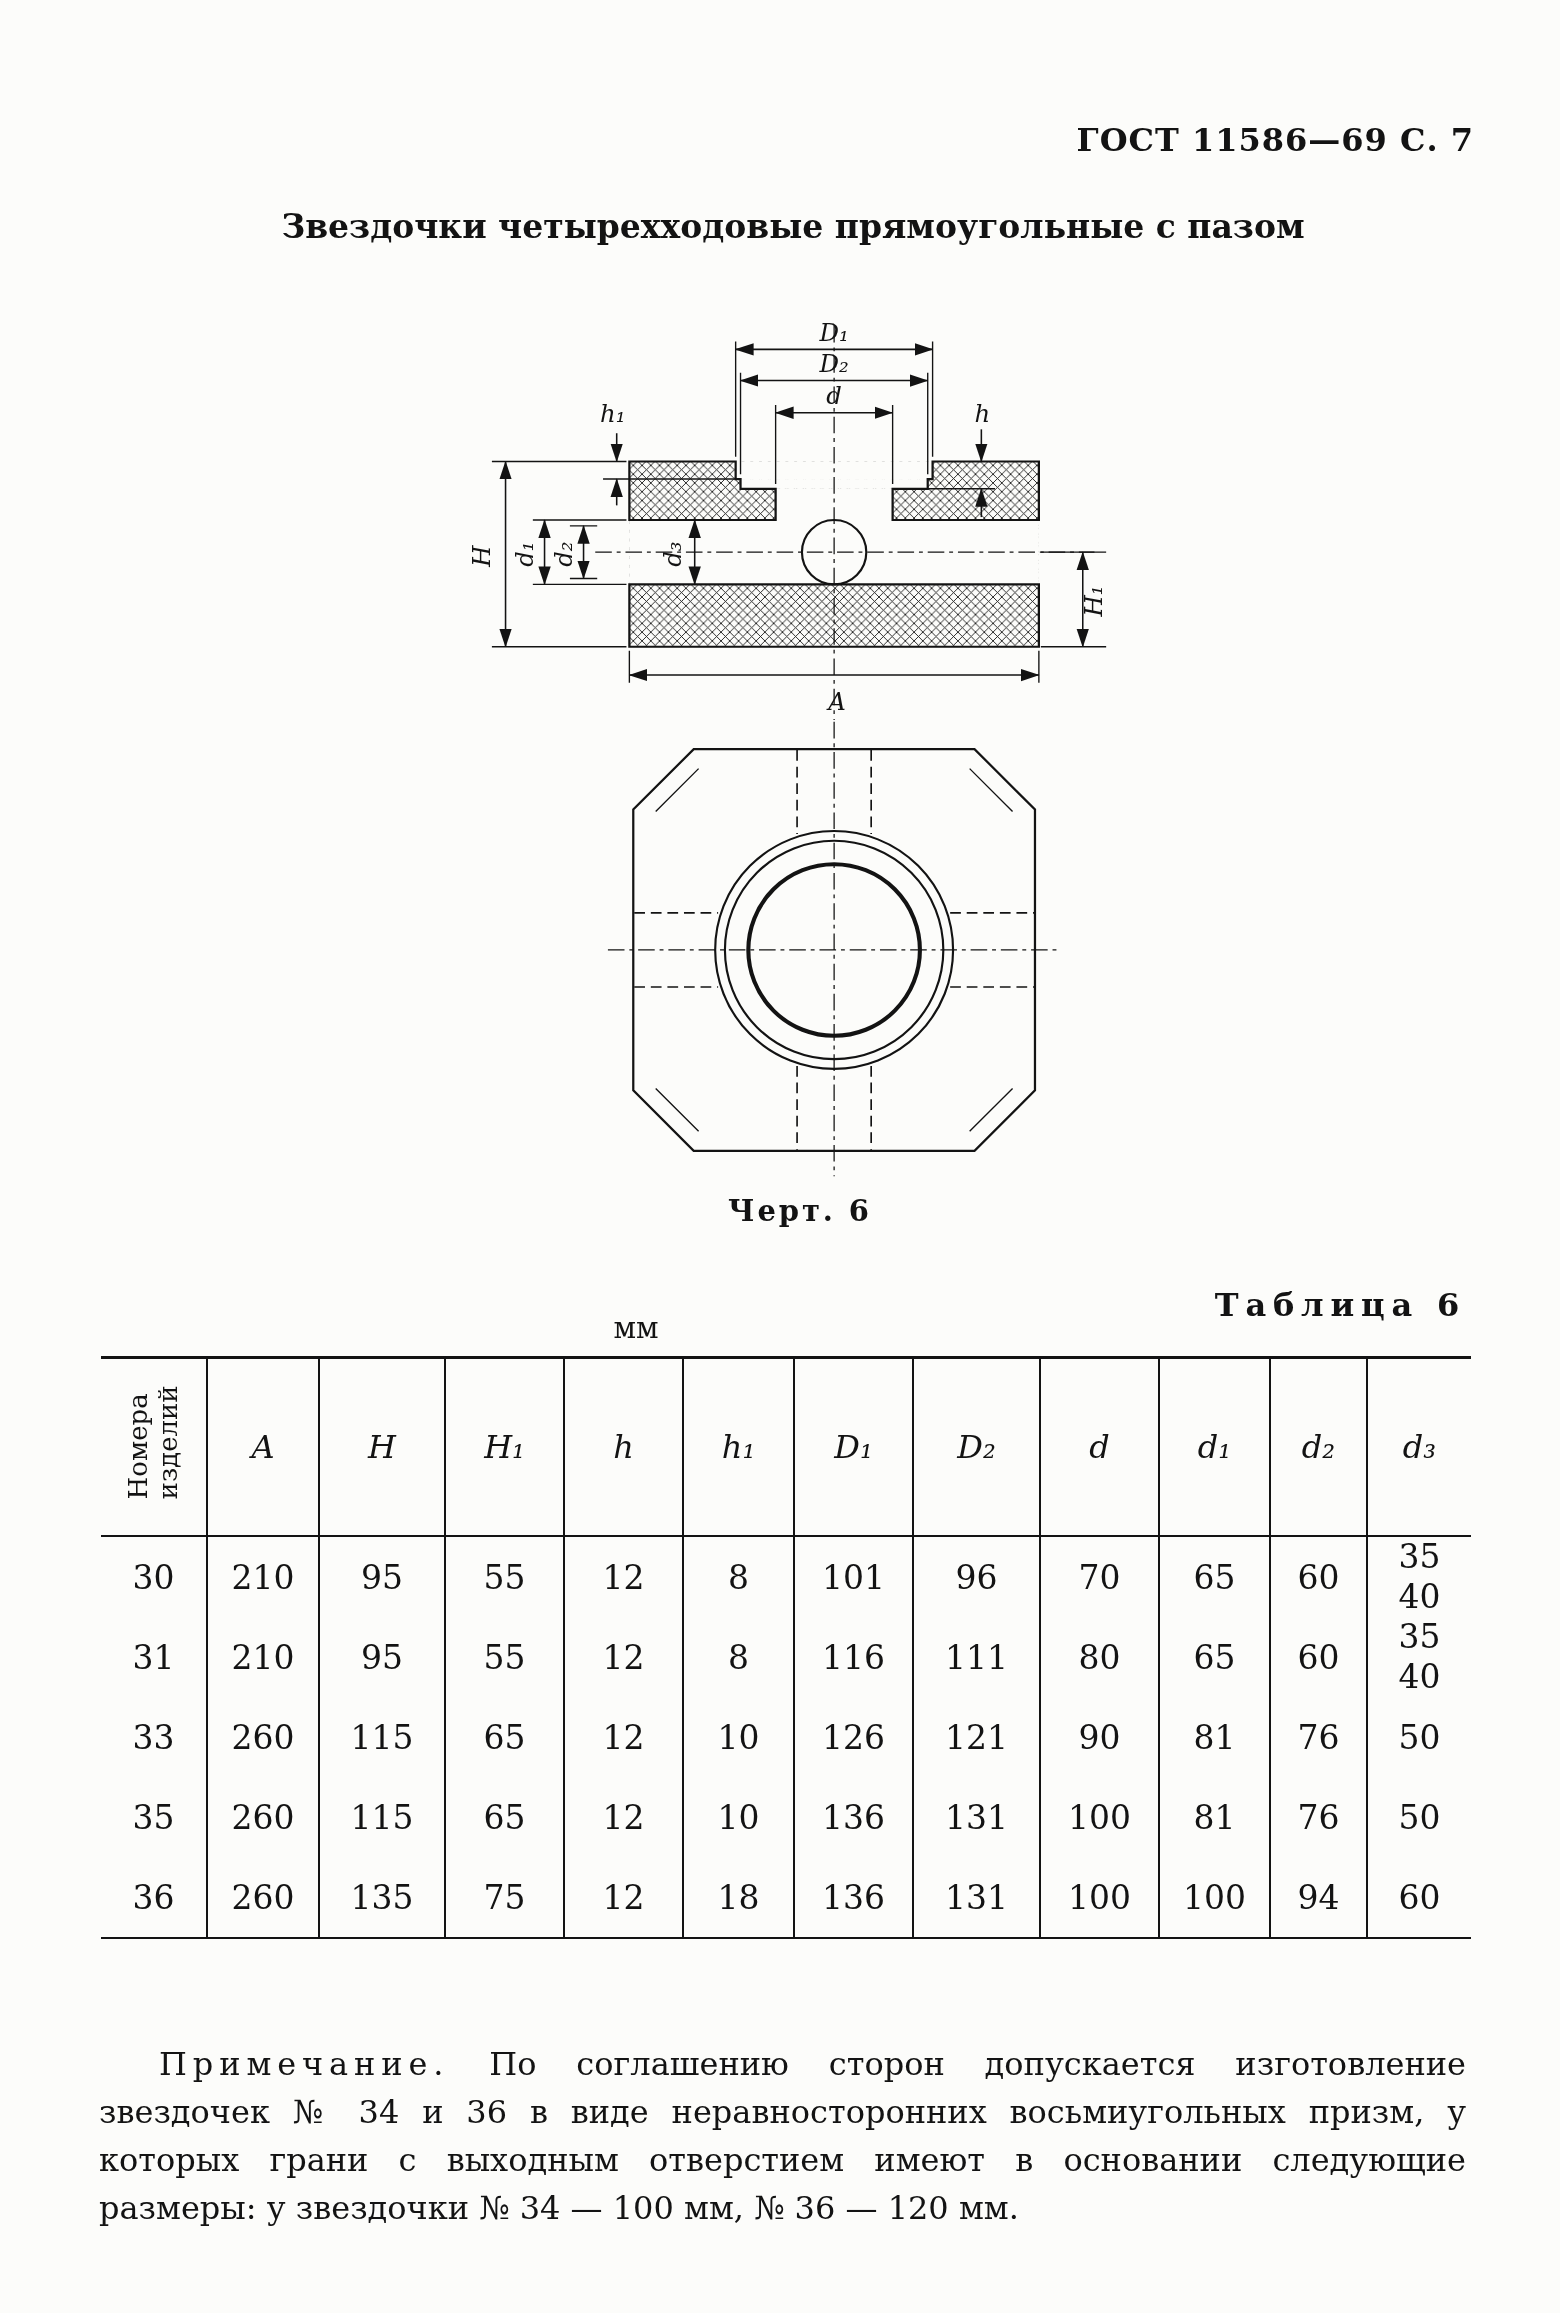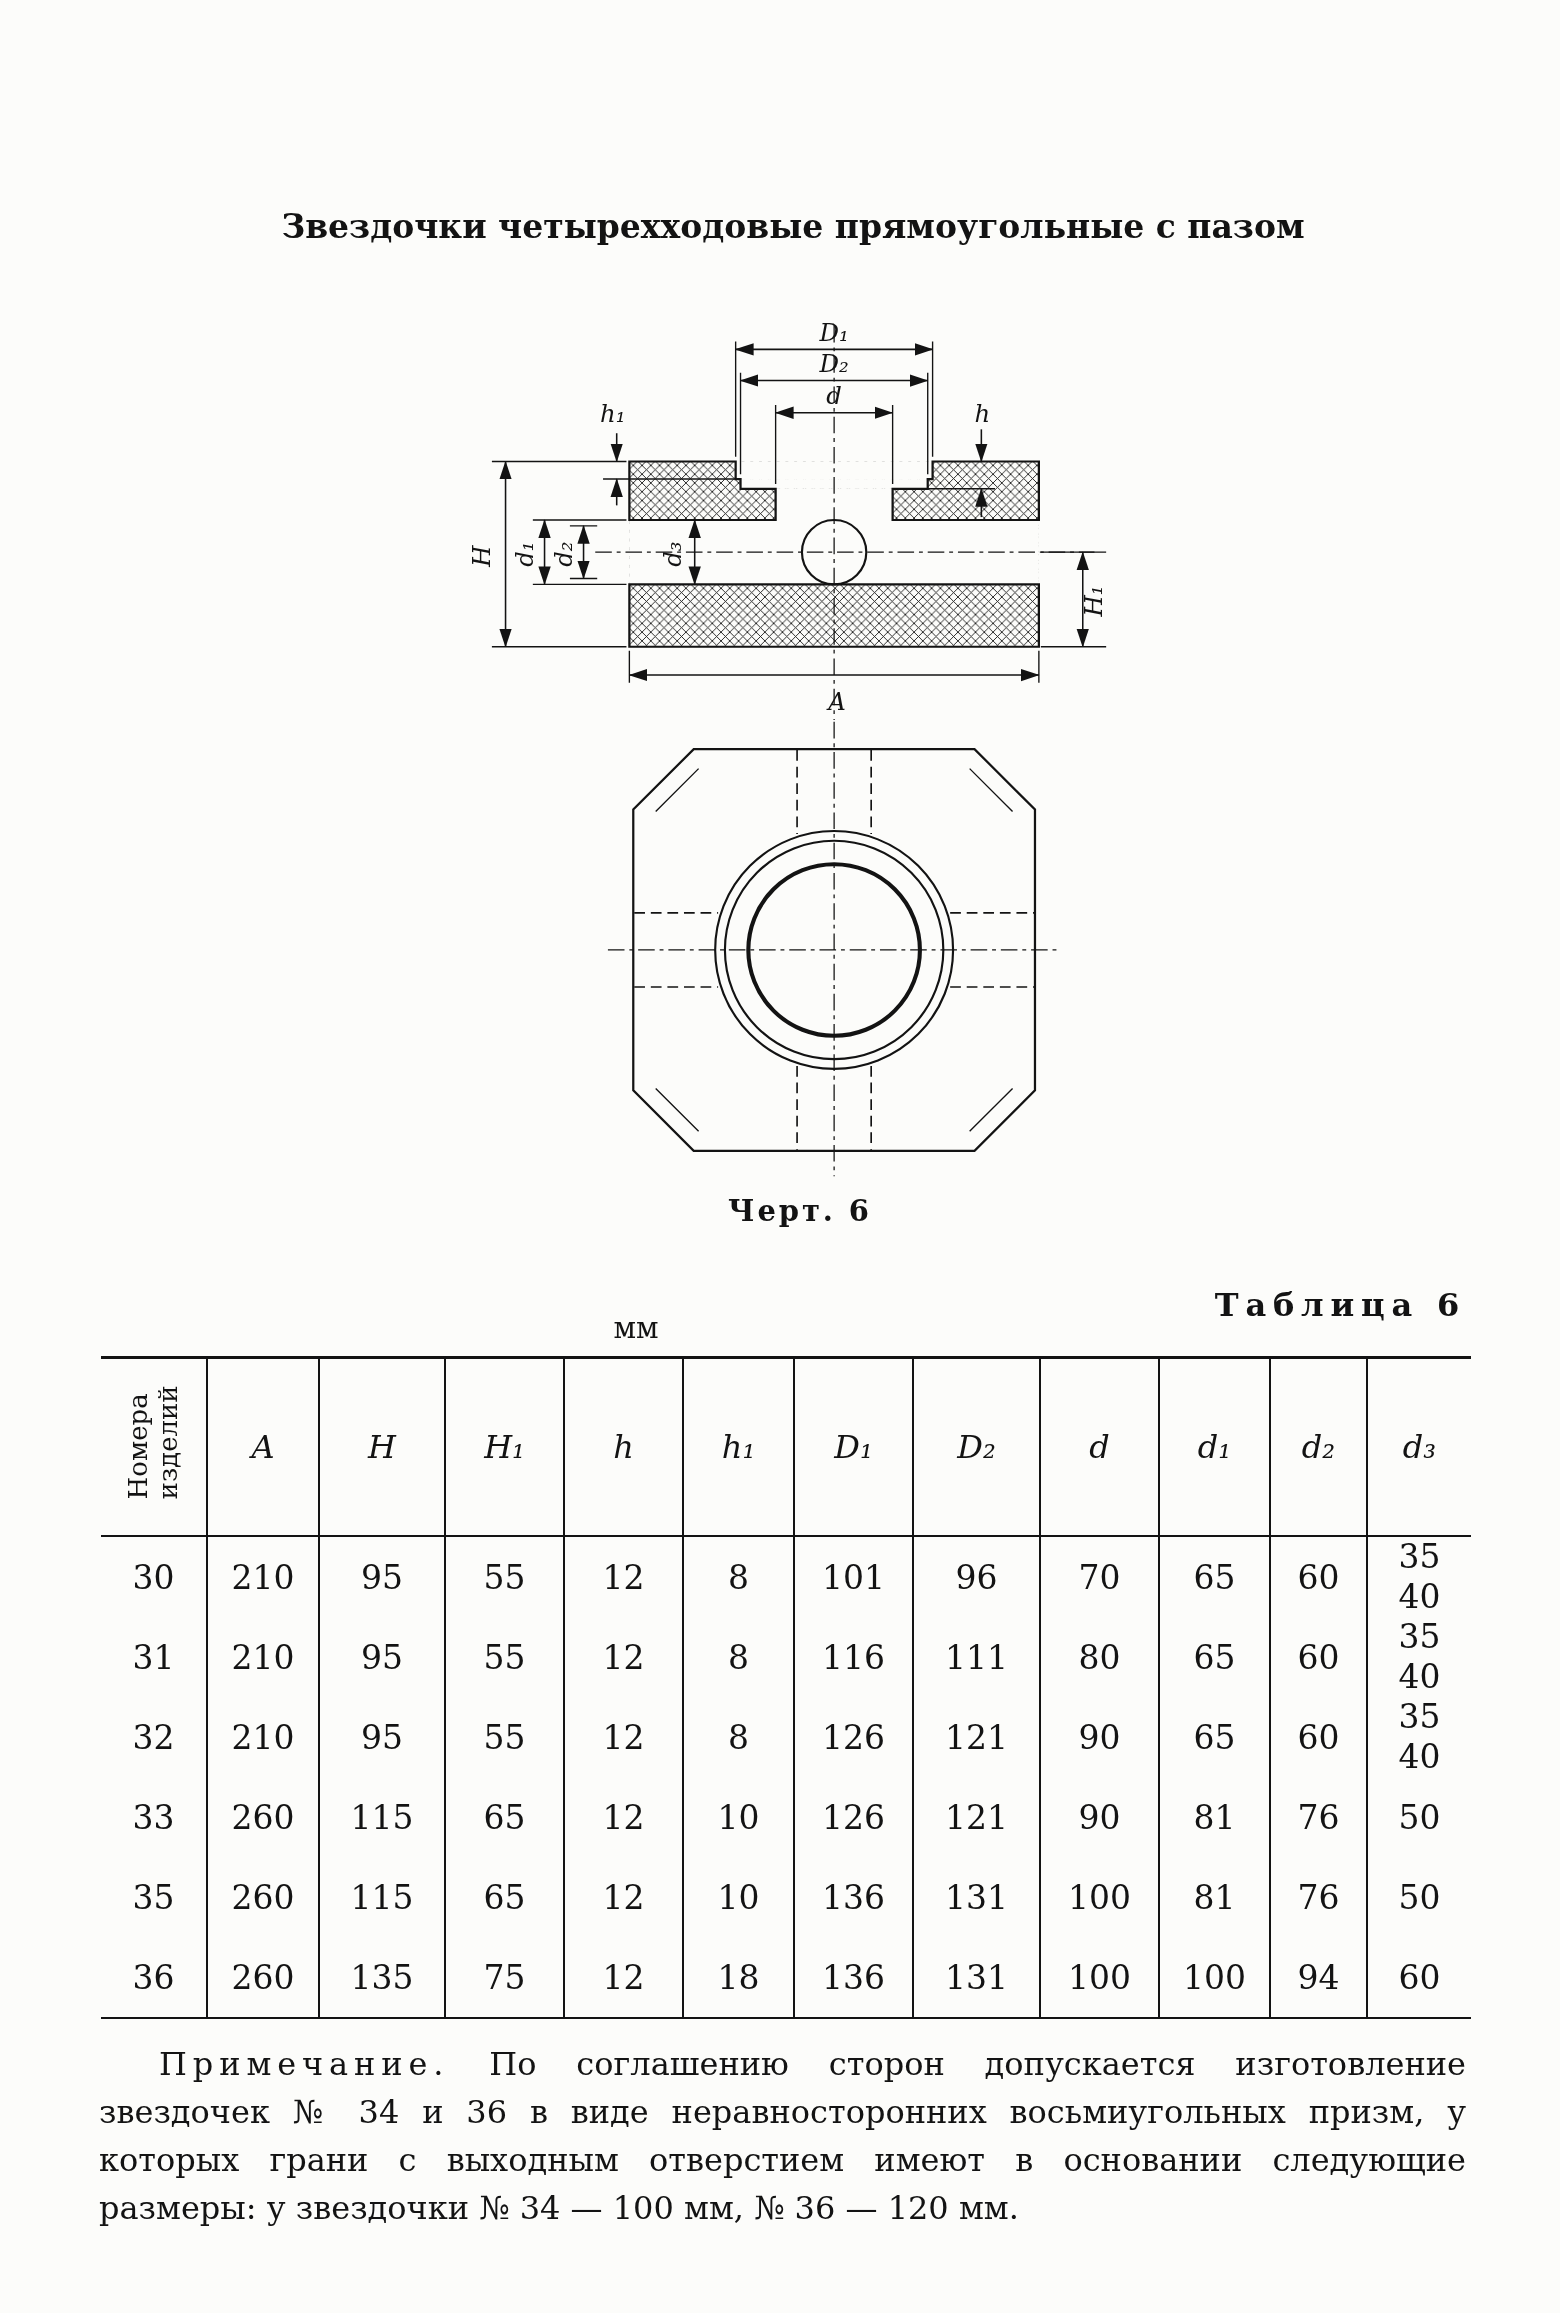--- a/index.html
+++ b/index.html
@@ -32,20 +32,21 @@
   .hid{stroke:#131313;stroke-width:1.7;stroke-dasharray:11 6;fill:none;}
   .c2{stroke:#131313;stroke-width:2.2;fill:none;}
   .c4{stroke:#131313;stroke-width:4.2;fill:none;}
   .lbl{font-family:"DejaVu Serif",serif;font-style:italic;font-size:25px;fill:#131313;}
 </style>
 </head>
 <body>
 
 <div class="page">
 
+  <div class="doc-header">ГОСТ 11586—69 С. 7</div>
   <div class="doc-title">Звездочки четырехходовые прямоугольные с пазом</div>
 
   <svg class="drawing" width="702" height="907" viewBox="0 0 720 930" xmlns="http://www.w3.org/2000/svg">
     <defs>
       <pattern id="hatch" width="9" height="9" patternUnits="userSpaceOnUse">
         <path d="M0 9 L9 0 M0 0 L9 9" stroke="#131313" stroke-width="0.9" fill="none"></path>
       </pattern>
       <marker id="ar" viewBox="0 0 10 8" refX="9.6" refY="4" markerWidth="12" markerHeight="9.6" orient="auto-start-reverse">
         <path d="M0 0.7 L10 4 L0 7.3 Z" fill="#131313"></path>
       </marker>
@@ -182,35 +183,20 @@
         <td>8</td>
         <td>116</td>
         <td>111</td>
         <td>80</td>
         <td>65</td>
         <td>60</td>
         <td class="dual">35
 40</td>
       </tr>
       <tr>
-        <td>32</td>
-        <td>210</td>
-        <td>95</td>
-        <td>55</td>
-        <td>12</td>
-        <td>8</td>
-        <td>126</td>
-        <td>121</td>
-        <td>90</td>
-        <td>65</td>
-        <td>60</td>
-        <td class="dual">35
-40</td>
-      </tr>
-      <tr>
         <td>33</td>
         <td>260</td>
         <td>115</td>
         <td>65</td>
         <td>12</td>
         <td>10</td>
         <td>126</td>
         <td>121</td>
         <td>90</td>
         <td>81</td>

